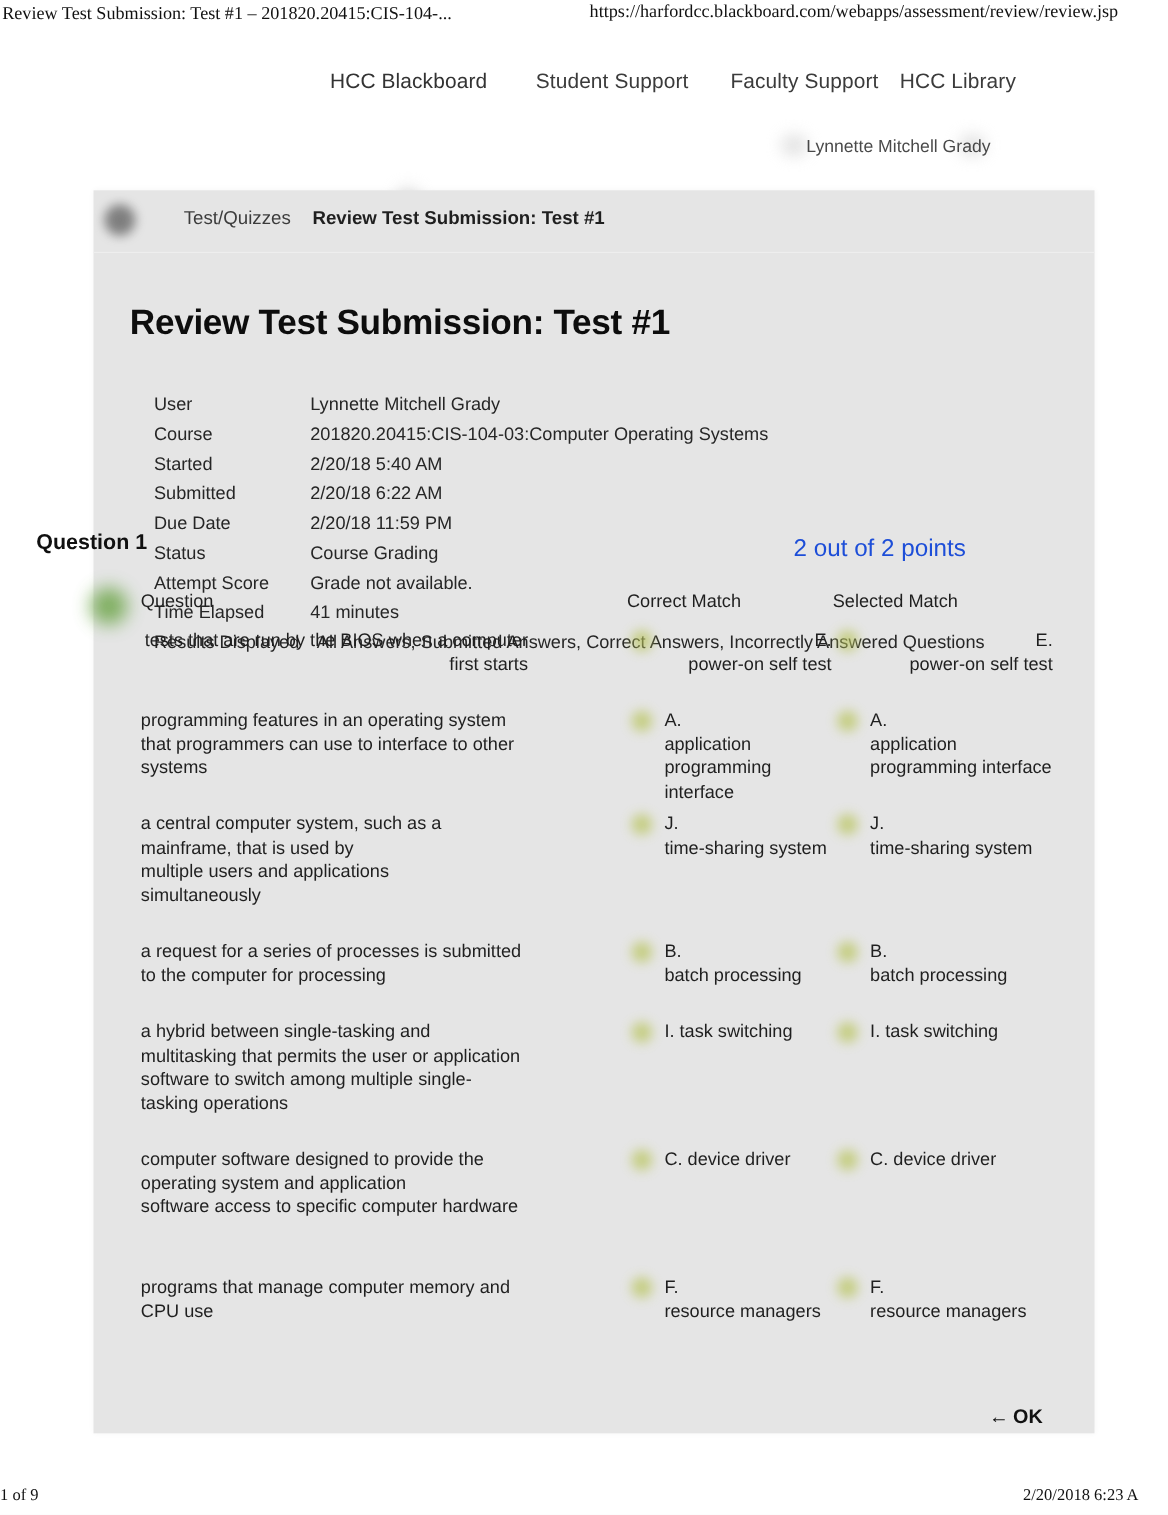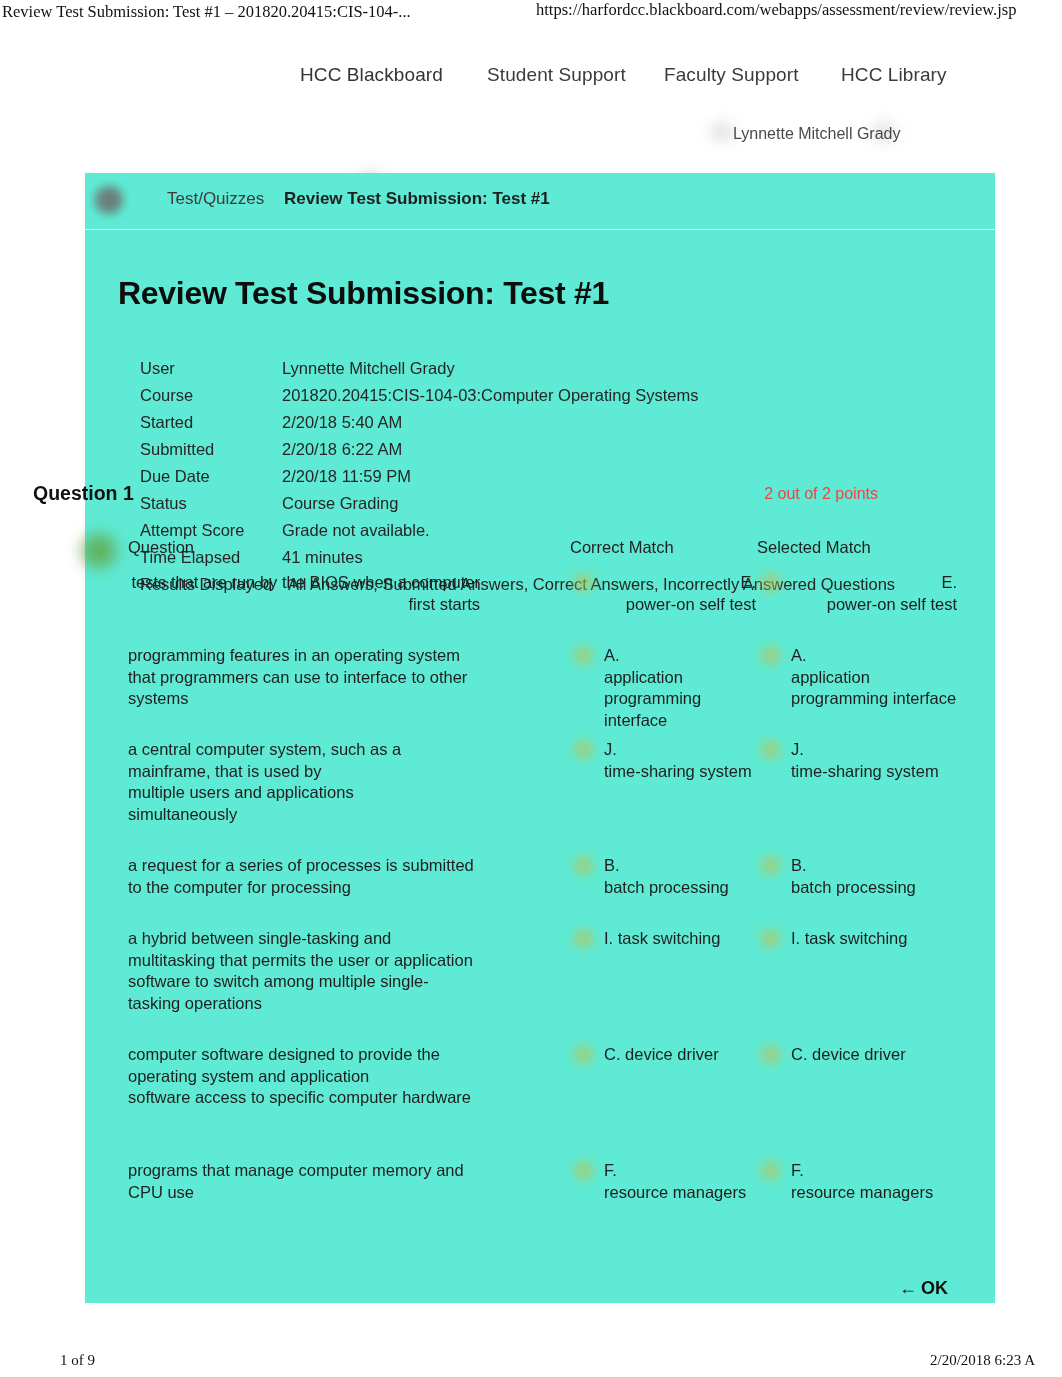--- a/index.html
+++ b/index.html
@@ -41,21 +41,21 @@
   .print-footer {
     position: absolute;
     left: 0;
     top: 1352px;
     width: 1062px;
     font-family: "Liberation Serif", serif;
     font-size: 15px;
     color: #111;
     white-space: nowrap;
   }
-  .print-footer .pf-left { position: absolute; left: 18px; top: 0; padding-left: 42px; }
+  .print-footer .pf-left { position: absolute; left: 0; top: 0; }
   .print-footer .pf-right { position: absolute; left: 930px; top: 0; }
 
   
   .topnav {
     position: absolute;
     left: 0;
     top: 64px;
     width: 1062px;
     height: 52px;
   }
@@ -67,21 +67,21 @@
     white-space: nowrap;
     letter-spacing: 0.1px;
   }
   .topnav .nav-item.brand {
     font-weight: normal;
     color: #333333;
   }
   .nav-blackboard { left: 300px; }
   .nav-student    { left: 487px; }
   .nav-faculty    { left: 664px; }
-  .nav-library    { left: 841px; text-align: center; }
+  .nav-library    { left: 818px; text-align: center; }
 
   .user-name {
     position: absolute;
     left: 733px;
     top: 61px;
     font-size: 16px;
     color: #3a3a3a;
     white-space: nowrap;
     opacity: 0.92;
   }
@@ -96,21 +96,21 @@
   .nav-blob.b2 { left: 872px; top: 58px;  width: 24px; height: 20px; }
   .nav-blob.b3 { left: 360px; top: 106px; width: 22px; height: 18px; }
 
   
   .content-card {
     position: absolute;
     left: 85px;
     top: 173px;
     width: 910px;
     height: 1130px;
-    background: #5eead4;
+    background: #e5e5e5;
     box-shadow: 0 0 6px rgba(0,0,0,0.045);
   }
   .crumb-bar {
     position: absolute;
     left: 0;
     top: 0;
     width: 910px;
     height: 56px;
     border-bottom: 1px solid #eeeeee;
   }
@@ -194,22 +194,22 @@
     top: 0;
     font-size: 19.5px;
     font-weight: bold;
     color: #101010;
     white-space: nowrap;
   }
   .question-points {
     position: absolute;
     right: 0;
     top: 3px;
-    font-size: 16px;
-    color: #ef4444;
+    font-size: 22px;
+    color: #1d4ed8;
     white-space: nowrap;
   }
 
   .correct-blob {
     position: absolute;
     left: 82px;
     top: 534px;
     width: 34px;
     height: 34px;
     border-radius: 50%;

